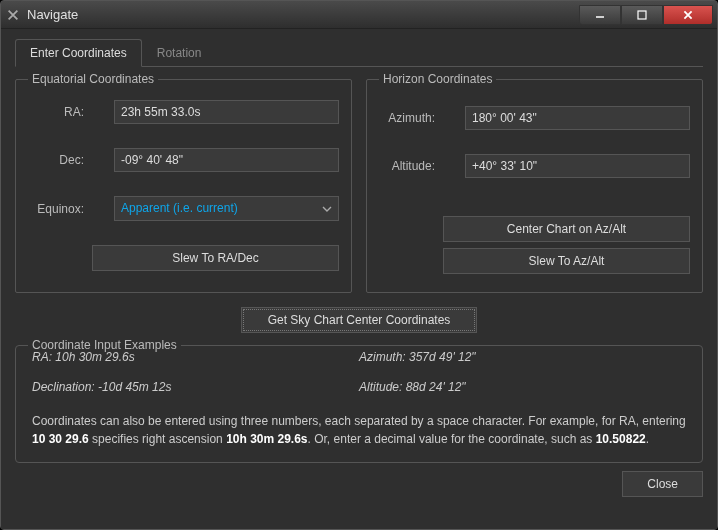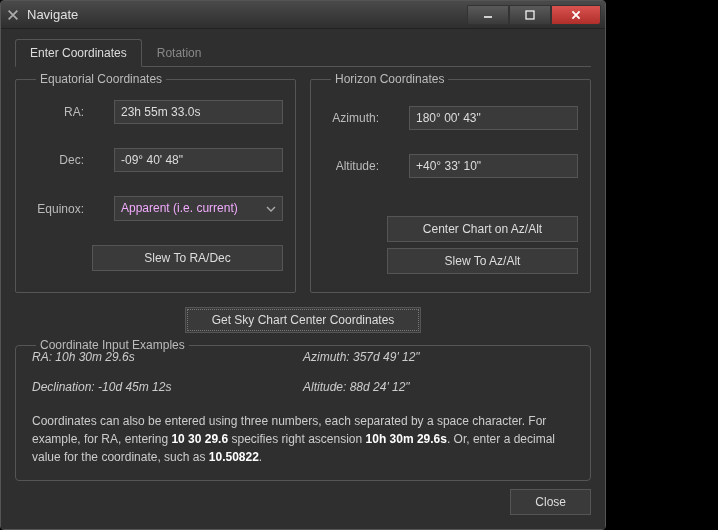--- a/index.html
+++ b/index.html
@@ -6,21 +6,21 @@
 body {
   background: #000;
   font-family: "Segoe UI", Tahoma, sans-serif;
   font-size: 12px;
   color: #c0c0c0;
   width: 718px;
   height: 530px;
   overflow: hidden;
 }
 .window {
-  width: 606px;
+  width: 718px;
   height: 530px;
   background: #3a3a3a;
   border: 1px solid #555;
   border-radius: 4px;
   box-shadow: 0 0 10px rgba(0,0,0,0.8);
   display: flex;
   flex-direction: column;
 }
 .titlebar {
   height: 28px;
@@ -89,21 +89,21 @@
 .group {
   border: 1px solid #555;
   border-radius: 2px;
   padding: 20px 12px 12px 12px;
   position: relative;
   flex: 1;
 }
 .group-title {
   position: absolute;
   top: -8px;
-  left: 20px;
+  left: 12px;
   background: #2f2f2f;
   padding: 0 4px;
   font-size: 12px;
   color: #bbb;
 }
 .form-row {
   display: flex;
   align-items: center;
   margin-bottom: 24px;
   gap: 22px;
@@ -126,21 +126,21 @@
   height: 24px;
 }
 .select-wrap {
   flex: 1;
   position: relative;
 }
 .select {
   width: 100%;
   background: #3a3a3a;
   border: 1px solid #555;
-  color: #f0abfc;
+  color: #0ea5e9;
   padding: 4px 24px 19px 6px;
   font-size: 12px;
   height: 24px;
   cursor: pointer;
 }
 .select-arrow {
   position: absolute;
   right: 4px; top: 50%;
   transform: translateY(-50%);
   width: 16px; height: 16px;

